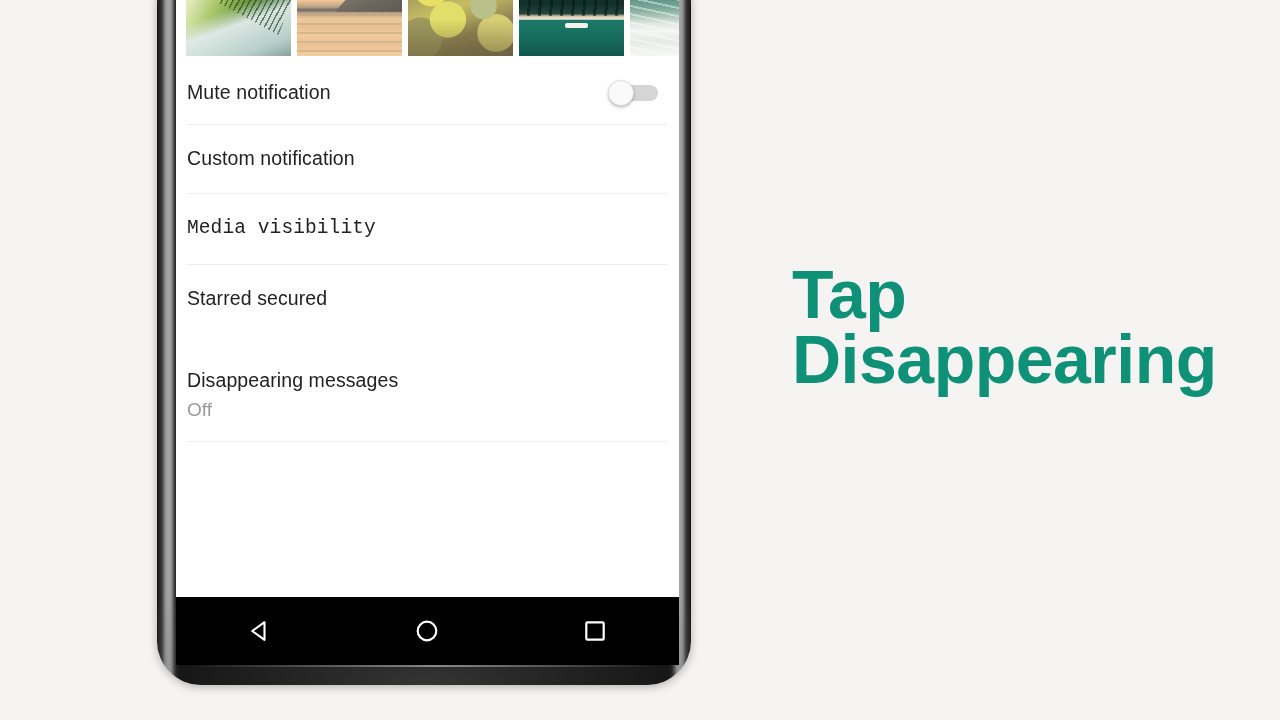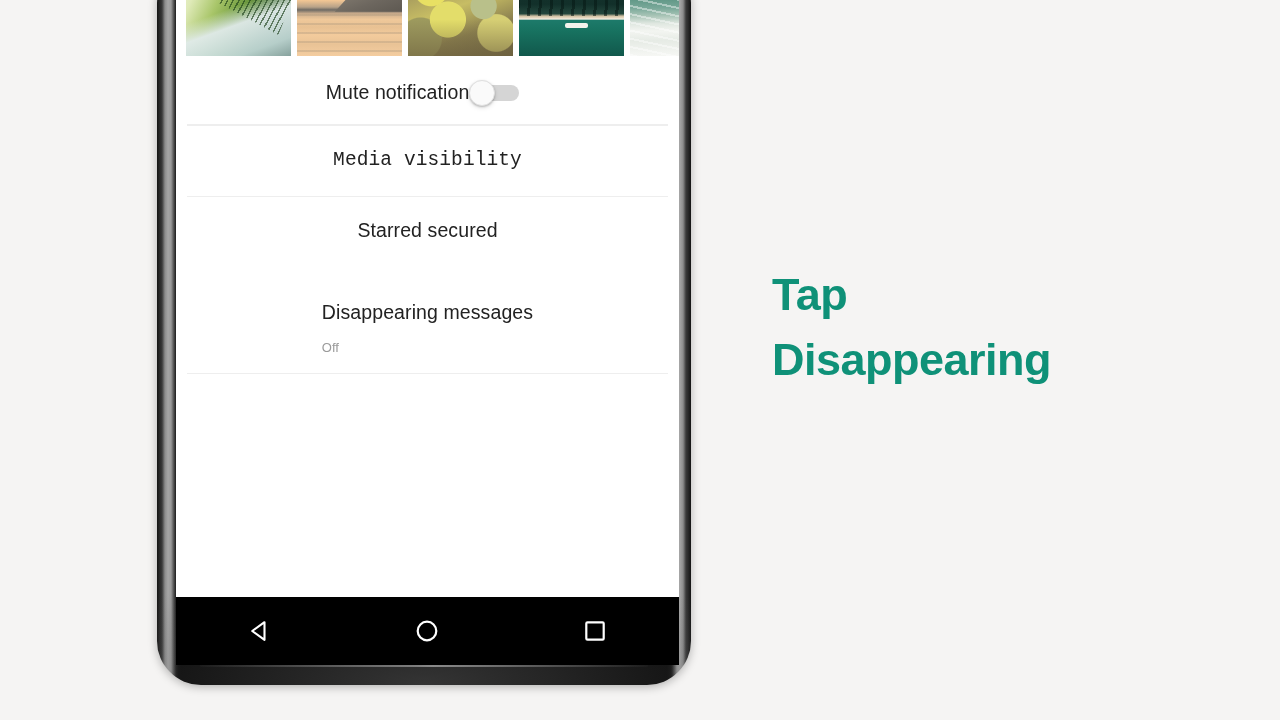--- a/index.html
+++ b/index.html
@@ -191,36 +191,36 @@
     width: 503px;
   }
   .list-row {
     position: relative;
     padding: 0 11px 0 11px;
     box-sizing: border-box;
   }
   .row-inner {
     display: flex;
     align-items: center;
-    justify-content: center;
+    justify-content: space-between;
     box-sizing: border-box;
   }
   .row-text { min-width: 0; }
   .row-title {
     font-size: 19.5px;
     color: #222222;
     letter-spacing: 0.1px;
     line-height: 1.2;
     white-space: nowrap;
   }
   .row-sub {
-    font-size: 13px;
+    font-size: 19px;
     color: #9a9a9a;
     line-height: 1.35;
-    margin-top: 15px;
+    margin-top: 5px;
   }
   .row-sub.wrapped {
     max-width: 330px;
     white-space: normal;
   }
   .divider {
     height: 1px;
     background: #eeeeee;
     margin-left: 11px;
     margin-right: 11px;
@@ -288,26 +288,26 @@
     width: 56px;
     height: 46px;
     display: flex;
     align-items: center;
     justify-content: center;
   }
 
   
   #callout {
     position: absolute;
-    left: 772px;
+    left: 792px;
     top: 262px;
     width: 470px;
     color: #0f9178;
     font-weight: bold;
-    font-size: 45px;
+    font-size: 68px;
     line-height: 65px;
     letter-spacing: -0.5px;
   }
   #callout .line { white-space: nowrap; }
 </style>
 </head>
 <body>
 
 <div id="phone-frame">
   <div id="phone-body-shade"></div>
@@ -332,20 +332,27 @@
           <div class="row-title">Mute notification</div>
         </div>
         <div class="switch">
           <div class="switch-track"></div>
           <div class="switch-knob"></div>
         </div>
       </div>
     </div>
     <div class="divider"></div>
 
+    <div class="list-row" id="row-custom">
+      <div class="row-inner">
+        <div class="row-text">
+          <div class="row-title">Custom notification</div>
+        </div>
+      </div>
+    </div>
     <div class="divider"></div>
 
     <div class="list-row" id="row-media">
       <div class="row-inner">
         <div class="row-text">
           <div class="row-title">Media visibility</div>
         </div>
       </div>
     </div>
     <div class="divider"></div>

